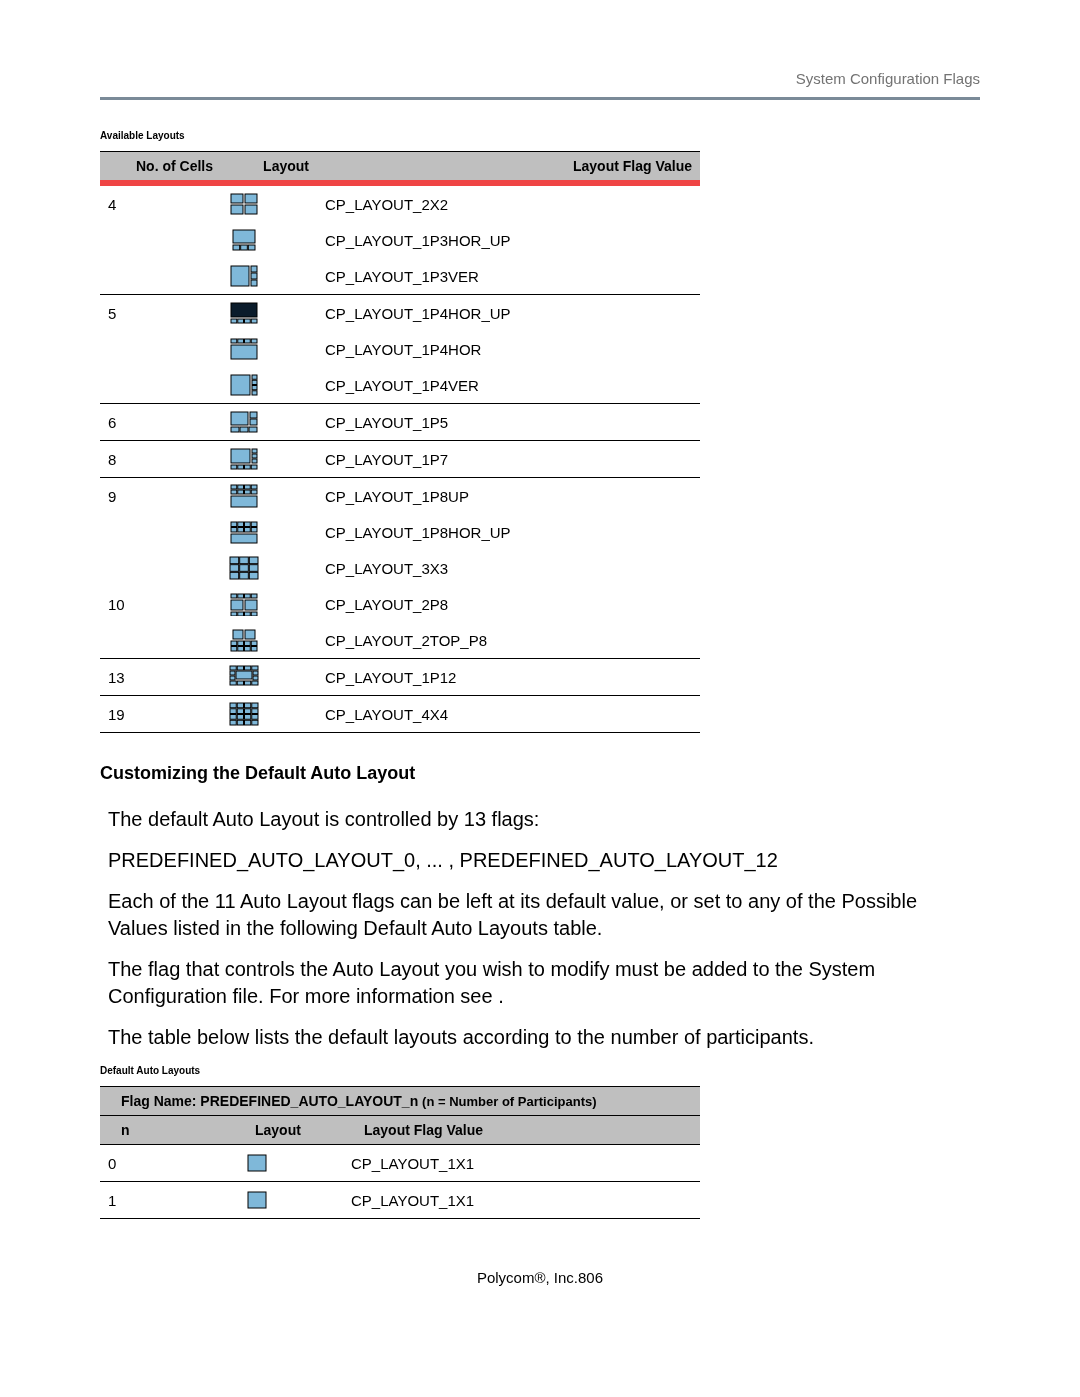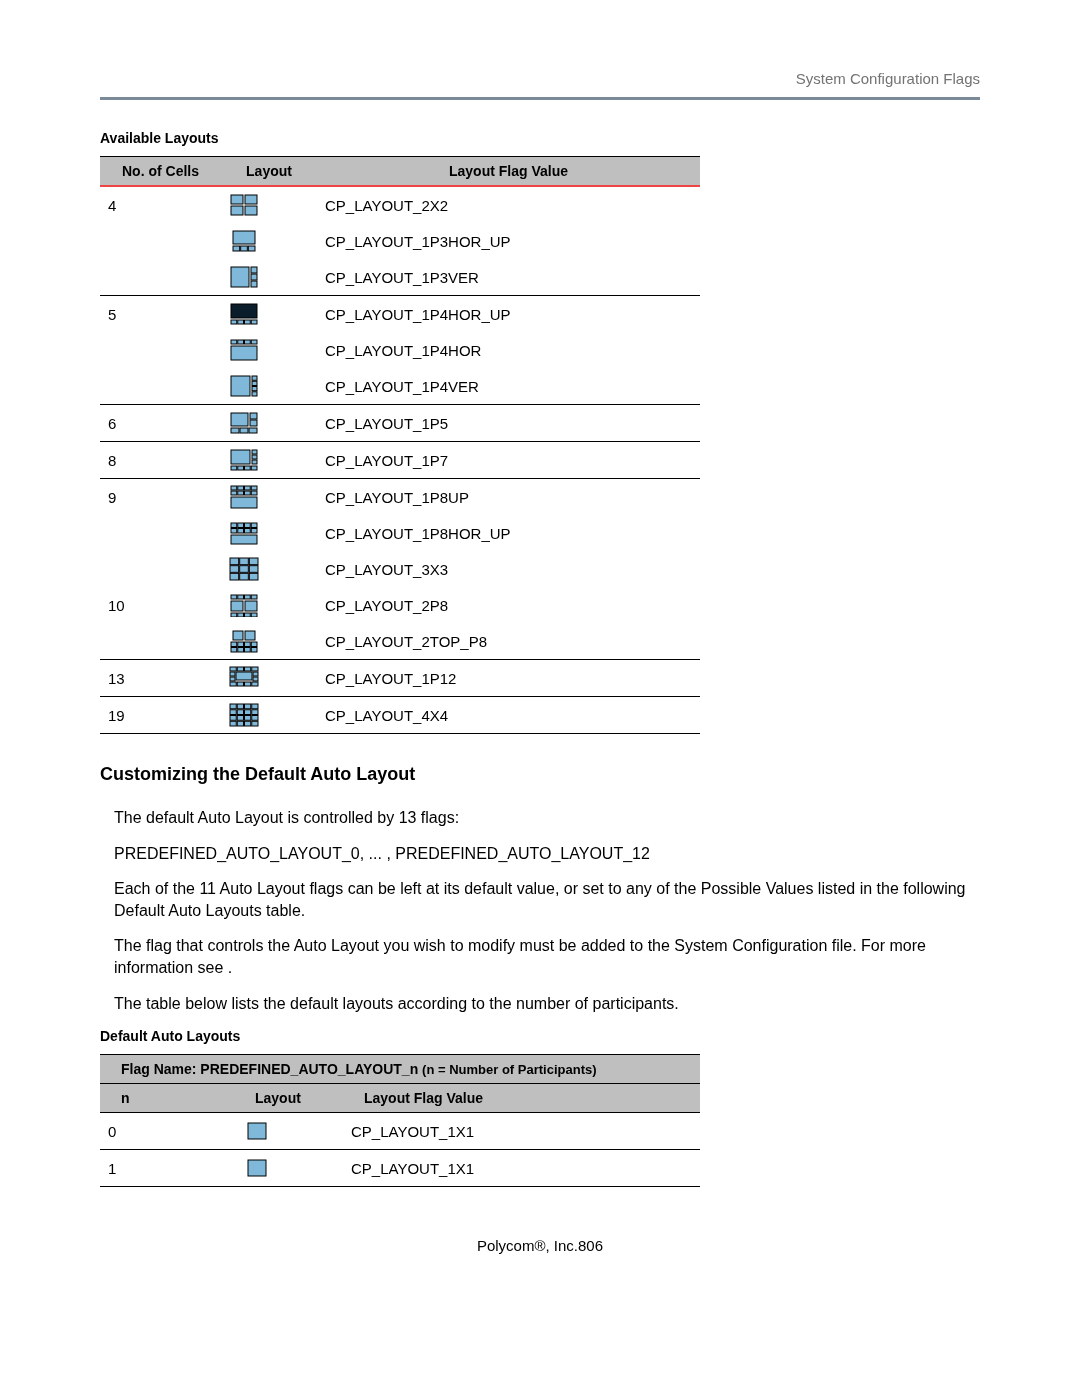--- a/index.html
+++ b/index.html
@@ -1,28 +1,28 @@
 <!DOCTYPE html>
 <html><head>
 <meta charset="utf-8">
 <style>
   body{margin:0;background:#fff;font-family:Arial,Helvetica,sans-serif;color:#000;}
   .page{width:880px;margin:0 auto;padding:70px 0 40px;}
   .header-label{text-align:right;font-size:15px;color:#737373;margin-bottom:10px;}
   .rule{height:3px;background:#7a8a98;margin-bottom:30px;}
-  .caption{font-size:14px;font-weight:bold;margin:0 0 10px 0;}
+  .caption{font-size:10px;font-weight:bold;margin:0 0 10px 0;}
   table{border-collapse:collapse;width:600px;margin:0 0 30px 0;}
-  thead th{background:#bfbfbf;font-size:14px;font-weight:bold;text-align:center;padding:6px 8px;border-top:1px solid #000;border-bottom:2px solid #ef4444;}
+  thead th{background:#bfbfbf;font-size:14px;font-weight:bold;text-align:right;padding:6px 8px;border-top:1px solid #000;border-bottom:6px solid #ef4444;}
   tbody td{padding:6px 8px;font-size:15px;vertical-align:middle;border-bottom:1px solid #000;}
   td.nb{border-bottom:none;}
   td.cells{width:105px;}
   td.ico{width:80px;}
   td.val{}
   .sec-head{font-size:18px;font-weight:bold;margin:30px 0 22px;}
-  p.body{font-size:16px;line-height:1.35;margin:0 0 14px 14px;}
+  p.body{font-size:20px;line-height:1.35;margin:0 0 14px 8px;}
   .title-row td{background:#bfbfbf;font-weight:bold;font-size:14px;border-top:1px solid #000;border-bottom:1px solid #000;padding-left:21px;}
   .footer{display:flex;justify-content:center;font-size:15px;margin-top:50px;}
   svg.thumb{display:block;}
 </style>
 </head>
 <body>
 <div class="page">
   <div class="header-label">System Configuration Flags</div>
   <div class="rule"></div>
 

